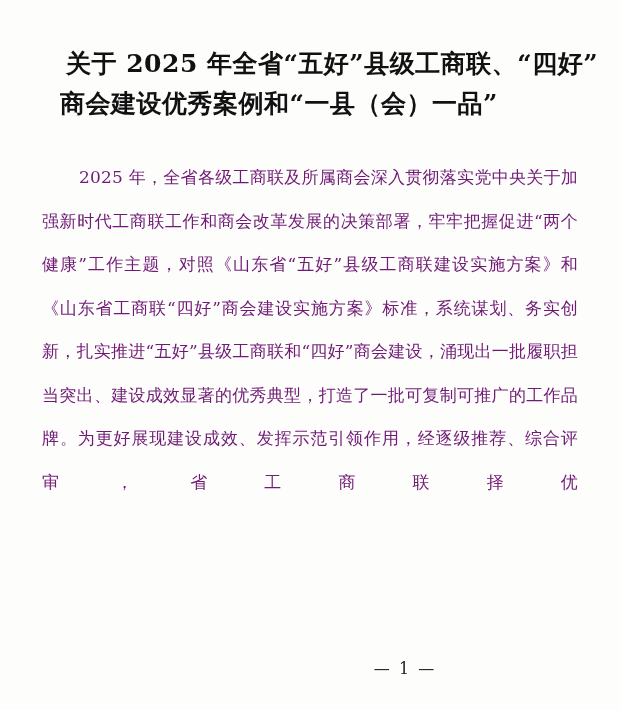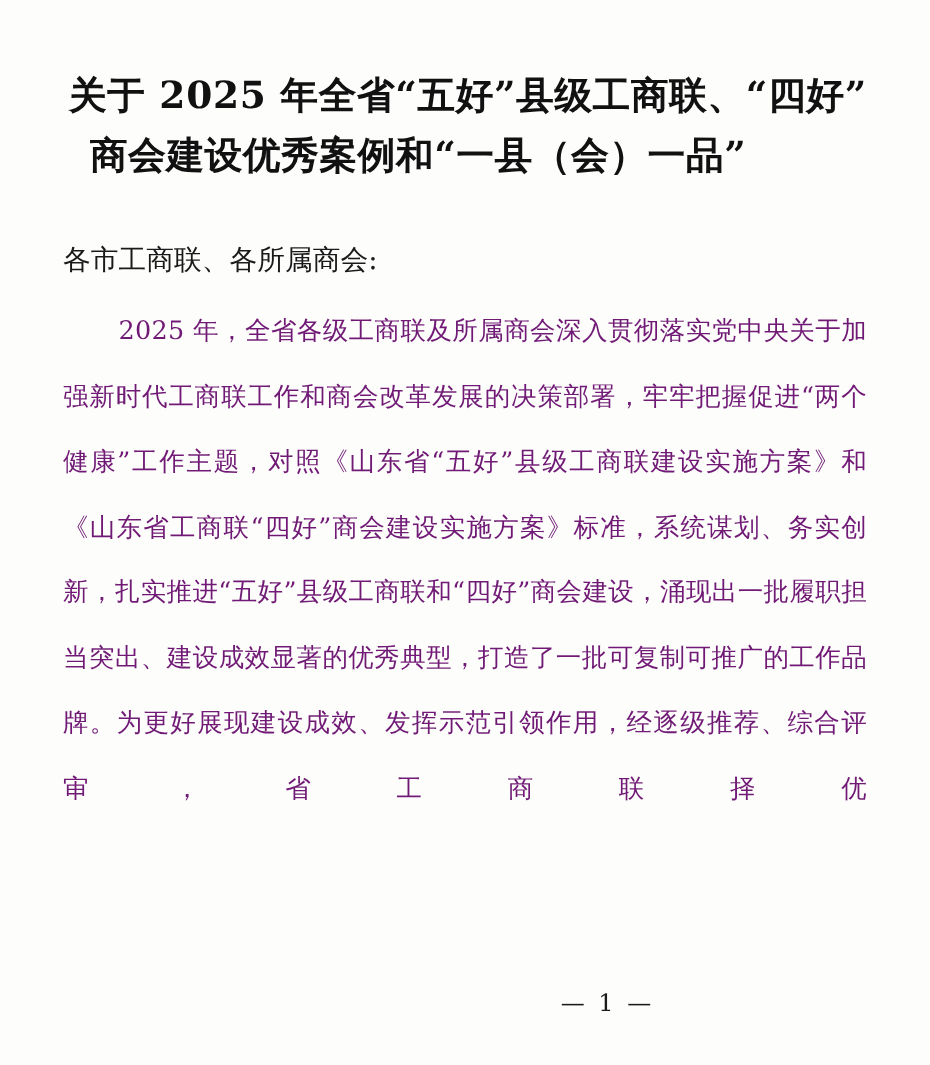--- a/index.html
+++ b/index.html
@@ -30,21 +30,21 @@
     font-weight: bold;
     text-align: center;
     letter-spacing: 0.5px;
     color: #111111;
     font-family: "DejaVu Serif", "Liberation Serif", serif;
   }
   .title-line {
     display: block;
     white-space: nowrap;
   }
-  .title-line.l1 { text-align: center; padding-left: 2px; }
+  .title-line.l1 { text-align: center; padding-left: 2px; margin-left: 20px; }
   .title-line.l2 { text-align: left; padding-left: 16px; }
   .title-line.l3 { text-align: center; }
   .salutation {
     margin: 0;
     padding: 0 2px;
     font-size: 18.5px;
     line-height: 44px;
     color: #1a1a1a;
   }
   .body-text {
@@ -80,21 +80,20 @@
 
 <div class="page">
 
   <h1 class="doc-title">
     <span class="title-line l1">关于 2025 年全省“五好”县级工商联、“四好”</span>
     <span class="title-line l2">商会建设优秀案例和“一县（会）一品”</span>
   </h1>
 
   <div class="title-gap"></div>
 
-  <p class="salutation">各市工商联、各所属商会:</p>
 
   <div class="sal-gap"></div>
 
   <p class="body-text"><span class="indent"></span><span>2025 年，全省各级工商联及所属商会深入贯彻落实党中央关于加强新时代工商联工作和商会改革发展的决策部署，牢牢把握促进“两个健康”工作主题，对照《山东省“五好”县级工商联建设实施方案》和《山东省工商联“四好”商会建设实施方案》标准，系统谋划、务实创新，扎实推进“五好”县级工商联和“四好”商会建设，涌现出一批履职担当突出、建设成效显著的优秀典型，打造了一批可复制可推广的工作品牌。为更好展现建设成效、发挥示范引领作用，经逐级推荐、综合评审，省工商联择优</span></p>
 
   <div class="page-number">— 1 —</div>
 
 </div>
 
 </body></html>

